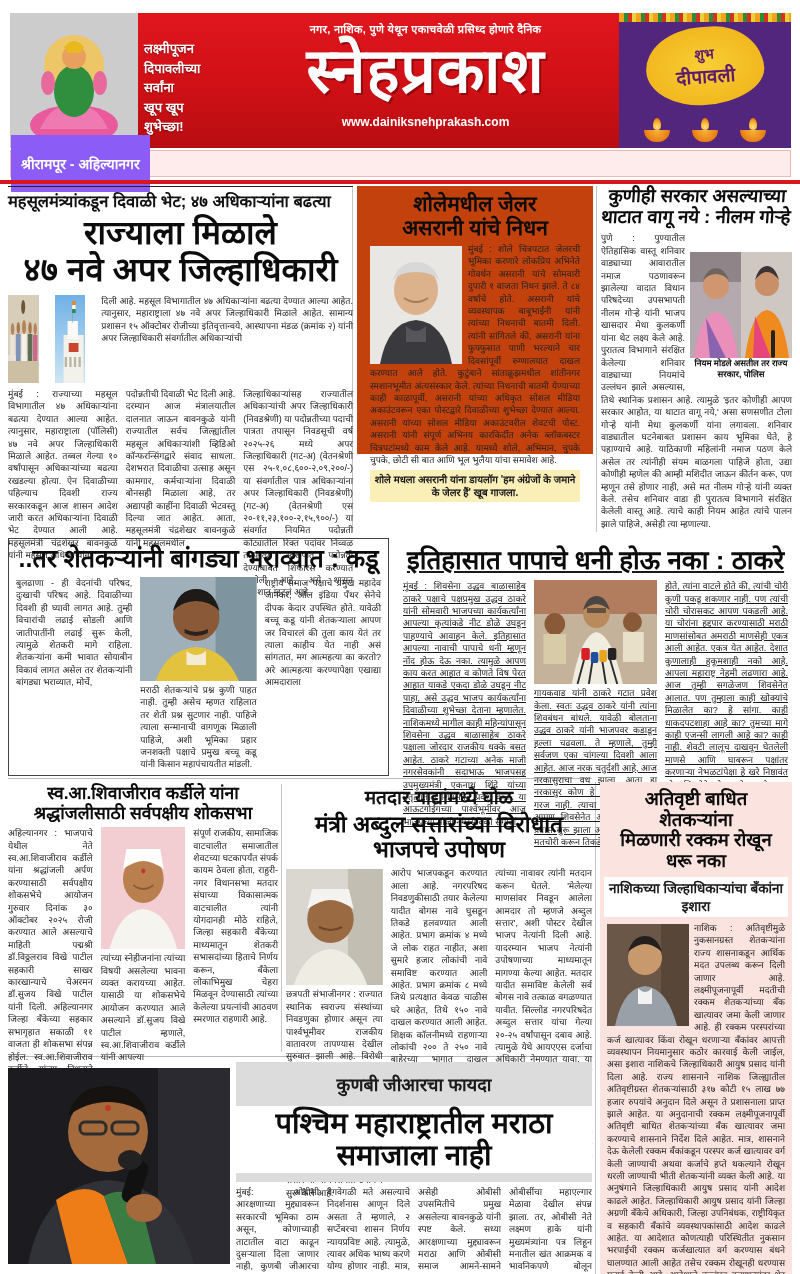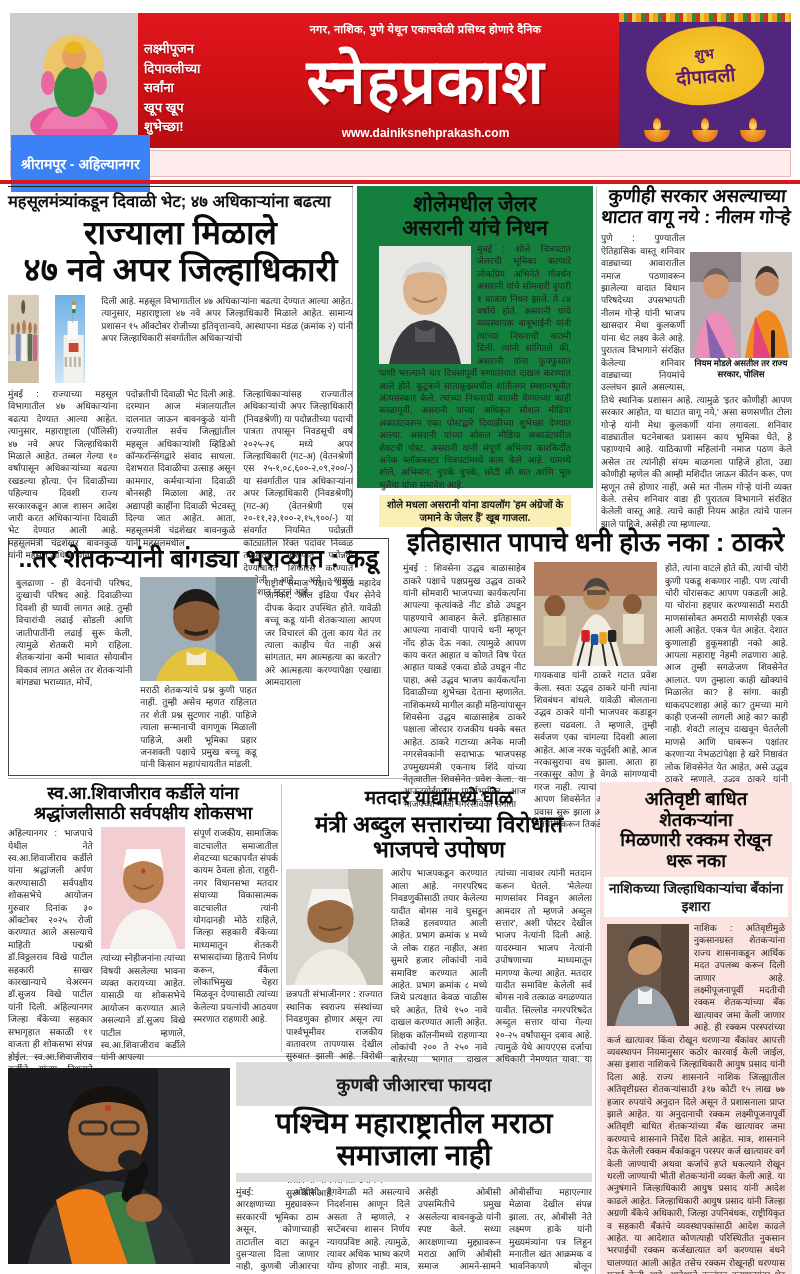--- a/index.html
+++ b/index.html
@@ -8,41 +8,41 @@
 
   
   .masthead{position:absolute;left:10px;top:13px;width:781px;height:135px;display:flex;
     background:linear-gradient(180deg,#e0161d 0%,#cf1015 55%,#b80d12 100%);}
   .lakshmi{position:relative;width:128px;height:135px;flex:0 0 auto;
     background:radial-gradient(circle at 50% 45%,#f7a81f 0%,#ef6a12 45%,#d31c12 100%);overflow:hidden;}
   .lakshmi svg{display:block;}
   .greeting{flex:0 0 88px;color:#ffffff;font-weight:bold;font-size:13px;line-height:1.5;padding:26px 0 0 6px;white-space:pre-line;text-shadow:0 1px 1px #7a0a0d;}
   .mast-center{flex:1 1 auto;text-align:center;color:#fff;padding-top:8px;min-width:0;}
   .tagline{font-size:11px;font-weight:bold;letter-spacing:.3px;}
-  .np-title{font-size:62px;font-weight:bold;line-height:1.0;margin-top:15px;text-shadow:2px 2px 0 #8f0a0e;letter-spacing:1px;}
+  .np-title{font-size:62px;font-weight:bold;line-height:1.0;margin-top:4px;text-shadow:2px 2px 0 #8f0a0e;letter-spacing:1px;}
   .website{font-size:12px;font-weight:bold;margin-top:13px;}
   .festival{position:relative;flex:0 0 172px;background:#53267d;overflow:hidden;}
   .garland{position:absolute;top:0;left:0;right:0;height:9px;
     background:repeating-linear-gradient(90deg,#f3a11b 0 5px,#2e8b3a 5px 9px,#d8301f 9px 13px,#e8d23a 13px 17px);}
   .fest-badge{position:absolute;left:50%;top:14px;transform:translateX(-50%) rotate(-4deg);width:118px;height:78px;
     background:radial-gradient(ellipse at center,#f8cf35 0%,#f2b81f 70%,#e7a714 100%);
     border-radius:50% 45% 55% 50%/55% 60% 45% 50%;
     display:flex;flex-direction:column;align-items:center;justify-content:center;color:#5d1a6e;}
   .fest-line1{font-size:14px;font-weight:bold;}
   .fest-line2{font-size:19px;font-weight:bold;}
   .diyas{position:absolute;bottom:6px;left:0;right:0;display:flex;justify-content:space-around;padding:0 14px;}
   .diya{position:relative;width:26px;height:12px;border-radius:0 0 14px 14px;
     background:radial-gradient(circle at 50% 0%,#f8b63c 0%,#e87c15 70%,#b5520c 100%);}
   .diya::before{content:"";position:absolute;left:9px;top:-12px;width:8px;height:12px;
     background:radial-gradient(circle at 50% 75%,#ffe27a 0%,#f6a421 60%,#e46213 100%);
     border-radius:50% 50% 50% 50%/65% 65% 35% 35%;}
 
   .issue-strip{position:absolute;left:10px;top:150px;width:781px;height:27px;background:#fdeceb;
     display:flex;align-items:center;border:1px solid #e9b9b6;box-sizing:border-box;}
-  .place-box{background:#3b82f6;color:#ffffff;font-weight:bold;font-size:14px;height:100%;
+  .place-box{background:#8b5cf6;color:#ffffff;font-weight:bold;font-size:14px;height:100%;
     display:flex;align-items:center;padding:16px 10px;flex:0 0 auto;}
   .issue-line{color:#8f1014;font-weight:bold;font-size:11.5px;padding:0 8px;white-space:nowrap;}
   .red-rule{position:absolute;left:0px;top:180px;width:800px;height:4px;background:#d8161d;}
 
   
   .content{position:absolute;left:0;top:186px;width:800px;height:1088px;}
   .vline{position:absolute;width:1px;background:#c4c4c4;}
   .hline{position:absolute;height:1px;background:#b9b9b9;}
 
   .art{position:absolute;box-sizing:border-box;}
@@ -56,36 +56,36 @@
   .caption{font-size:8.5px;font-weight:bold;text-align:center;line-height:1.25;color:#111;}
 
   
   #art-collectors{left:8px;top:0;width:345px;height:392px;}
   #art-collectors .kicker{font-size:16.5px;text-align:left;border-top:1px solid #222;padding-top:2px;}
   #art-collectors .headline{font-size:33px;margin-top:3px;}
   .coll-row{display:flex;gap:16px;margin-top:6px;}
   .coll-side{flex:1 1 auto;min-width:0;}
 
   
-  #art-asrani{left:357px;top:0;width:236px;height:302px;background:#15803d;padding:6px 22px;box-sizing:border-box;}
+  #art-asrani{left:357px;top:0;width:236px;height:268px;background:#c2410c;padding:6px 13px;box-sizing:border-box;}
   #art-asrani .headline{font-size:21px;}
   .asrani-photo{float:left;width:92px;height:118px;margin:3px 6px 2px 0;}
   .highlight{clear:both;margin-top:4px;background:#fbefb8;font-size:10px;font-weight:bold;text-align:center;padding:3px 4px;line-height:1.3;}
 
   
   #art-gorhe{left:601px;top:0;width:191px;height:346px;}
   #art-gorhe .headline{font-size:18.5px;transform:skewX(-4deg);}
   .gorhe-photos{float:right;width:102px;margin:2px 0 2px 5px;}
   .gorhe-pair{display:flex;width:102px;height:106px;}
   .gorhe-pair .photo{width:51px;height:106px;}
 
   
   #art-kadu{left:8px;top:352px;width:381px;height:238px;border:1px solid #444;padding:5px 7px;box-sizing:border-box;}
   #art-kadu .headline{font-size:25px;margin-bottom:5px;text-align:center;}
-  #art-thackeray{left:399px;top:338px;width:393px;height:238px;padding:4px 4px;box-sizing:border-box;}
+  #art-thackeray{left:399px;top:356px;width:393px;height:238px;padding:4px 4px;box-sizing:border-box;text-decoration:underline;}
   #art-thackeray .headline{font-size:26px;margin-bottom:5px;}
   .mid-photo{width:100%;height:104px;margin-bottom:3px;}
 
   
   #art-kardile{left:8px;top:598px;width:270px;height:270px;}
   #art-kardile .headline{font-size:17.5px;}
   .kardile-photo{width:100%;height:122px;margin-bottom:3px;}
 
   #art-sattar{left:286px;top:598px;width:306px;height:270px;}
   #art-sattar .kicker{font-size:19px;text-align:center;}

